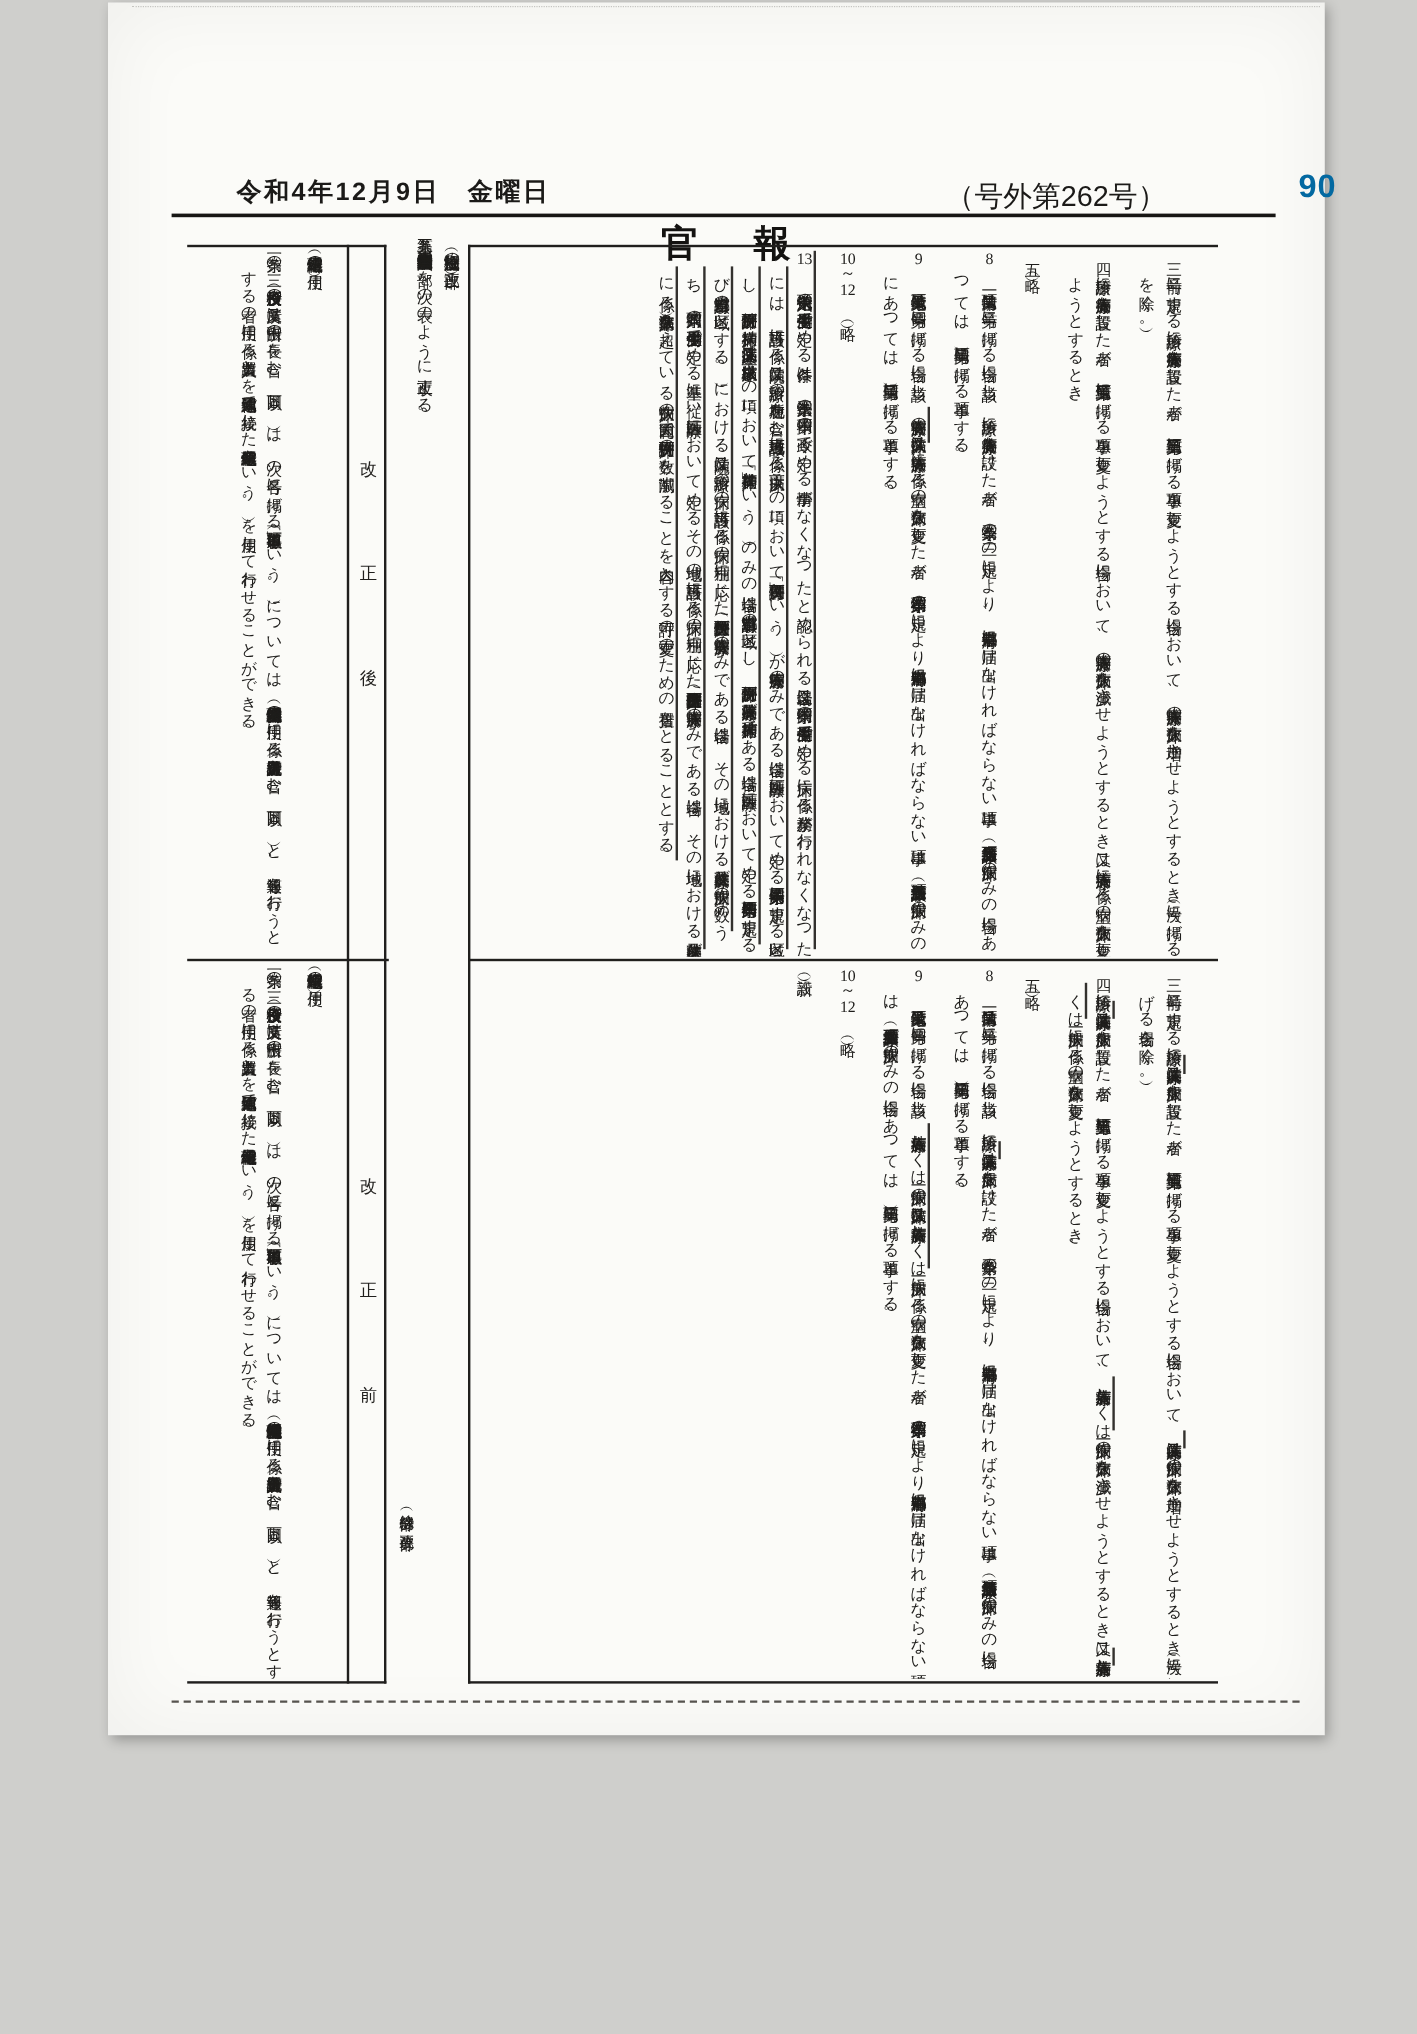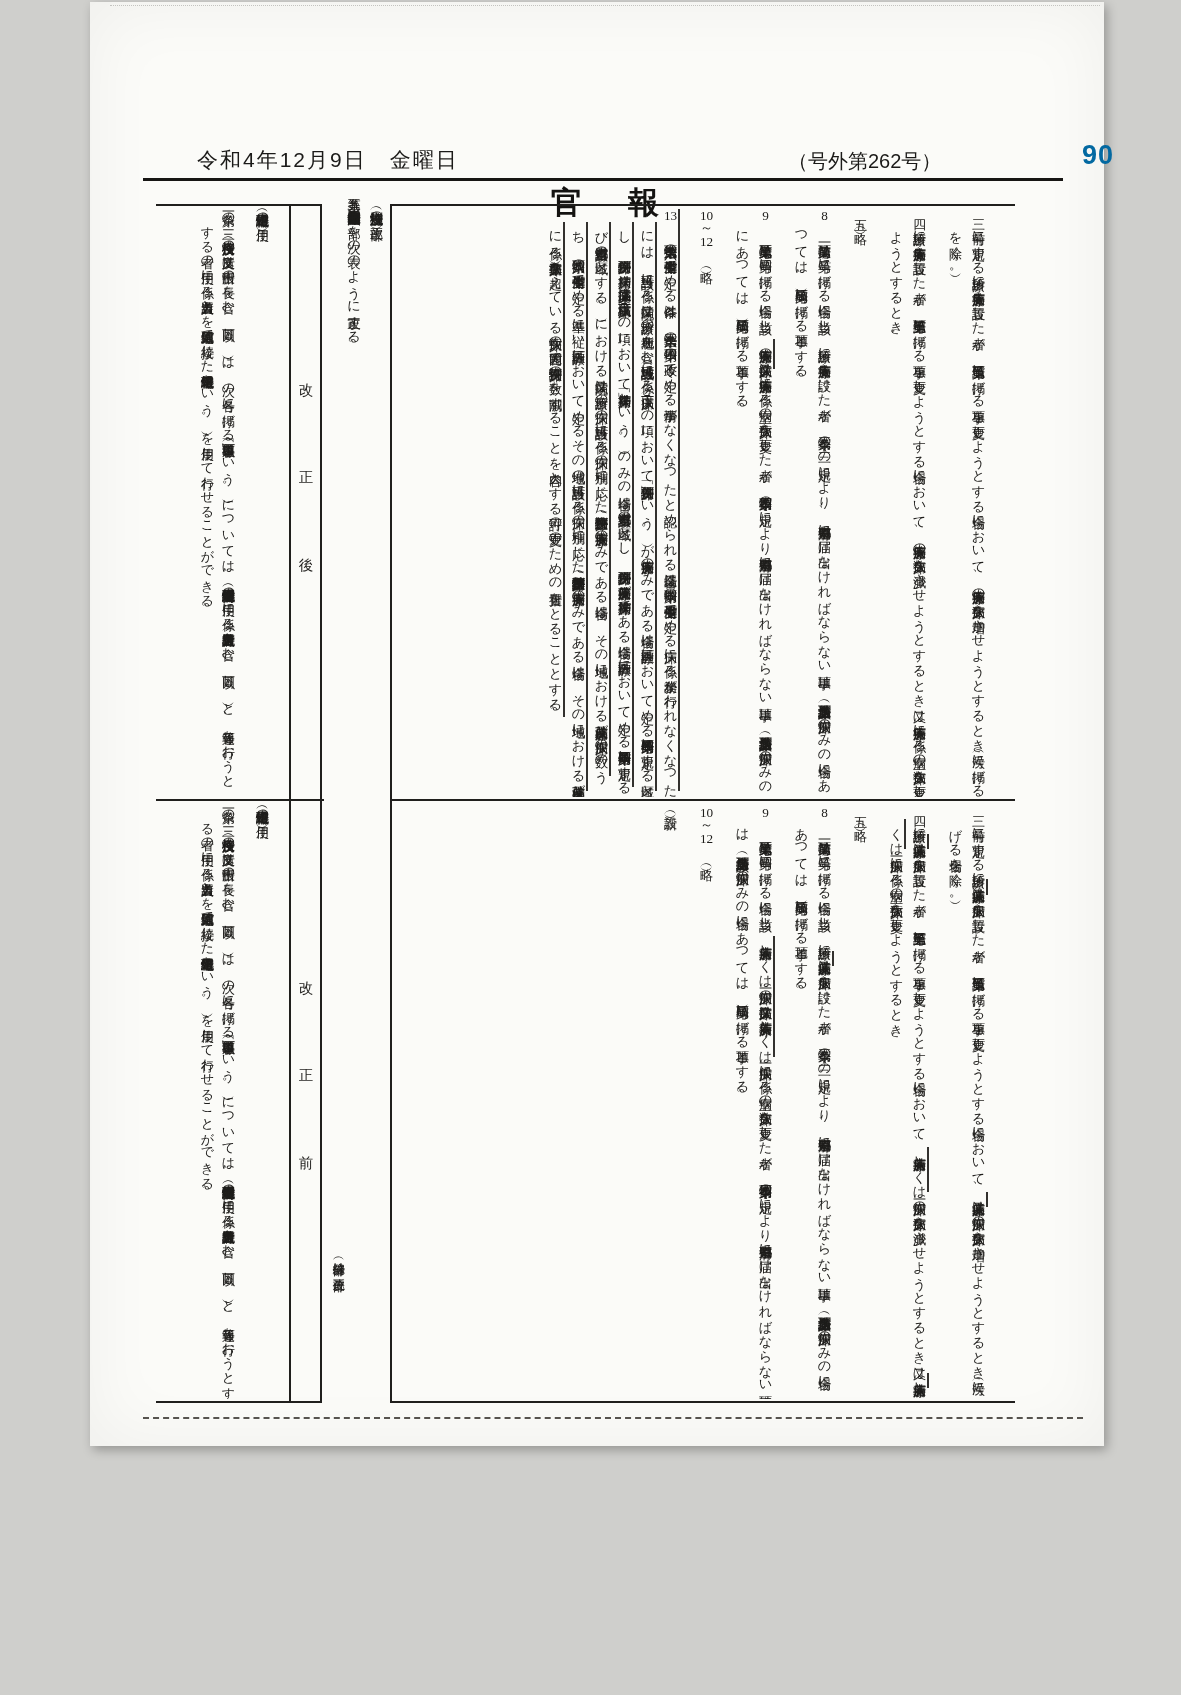--- a/index.html
+++ b/index.html
@@ -7,24 +7,24 @@
           background:#cfcfcc;font-family:"Liberation Serif","DejaVu Serif",serif;}
   .paper{position:absolute;left:90px;top:2px;width:1014px;height:1444px;
          background:#fbfbf8;box-shadow:inset 0 0 70px rgba(0,0,0,.05),3px 4px 10px rgba(0,0,0,.28);}
   .abs{position:absolute;}
   .vtext{writing-mode:vertical-rl;text-orientation:mixed;color:#1e1d1b;}
   .d{text-combine-upright:all;}
   .u{border-right:2px solid #33312e;}
   p.item{margin:0;text-indent:-13px;}
   
   .hdate{left:197px;top:146px;font-family:"Liberation Sans","DejaVu Sans",sans-serif;
-         font-weight:400;font-size:21px;letter-spacing:2px;color:#1b1a18;}
+         font-weight:700;font-size:21px;letter-spacing:2px;color:#1b1a18;}
   .htitle{left:551px;top:138px;font-size:31px;font-weight:600;letter-spacing:46px;color:#141311;margin-top:44px;}
   .hissue{left:788px;top:148px;font-family:"Liberation Sans","DejaVu Sans",sans-serif;
-          font-weight:500;font-size:20px;color:#1b1a18;}
+          font-weight:500;font-size:24px;color:#1b1a18;}
   .hpage{left:1082px;top:140px;font-family:"Liberation Sans","DejaVu Sans",sans-serif;
          font-weight:700;font-size:27px;letter-spacing:1px;color:#0369a1;}
   .hrule{left:143px;top:178px;width:920px;height:3px;background:#171614;}
   .toptick{left:110px;top:5px;width:990px;border-top:1px dotted #c4c4c0;}
   
   .intro{left:339px;top:188px;width:48px;height:614px;font-size:13.2px;line-height:22.5px;}
   .intro p{margin:0;}
   .intro .ih{text-indent:14px;}
   
   .t1top{left:390px;top:204px;width:625px;height:2px;background:#201f1d;}

